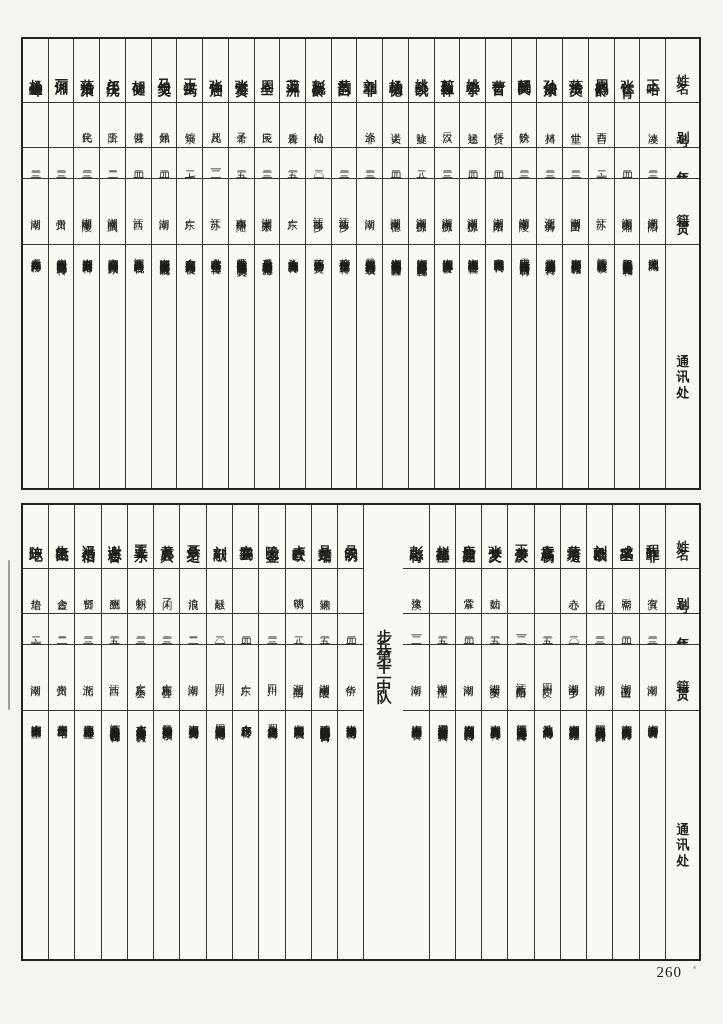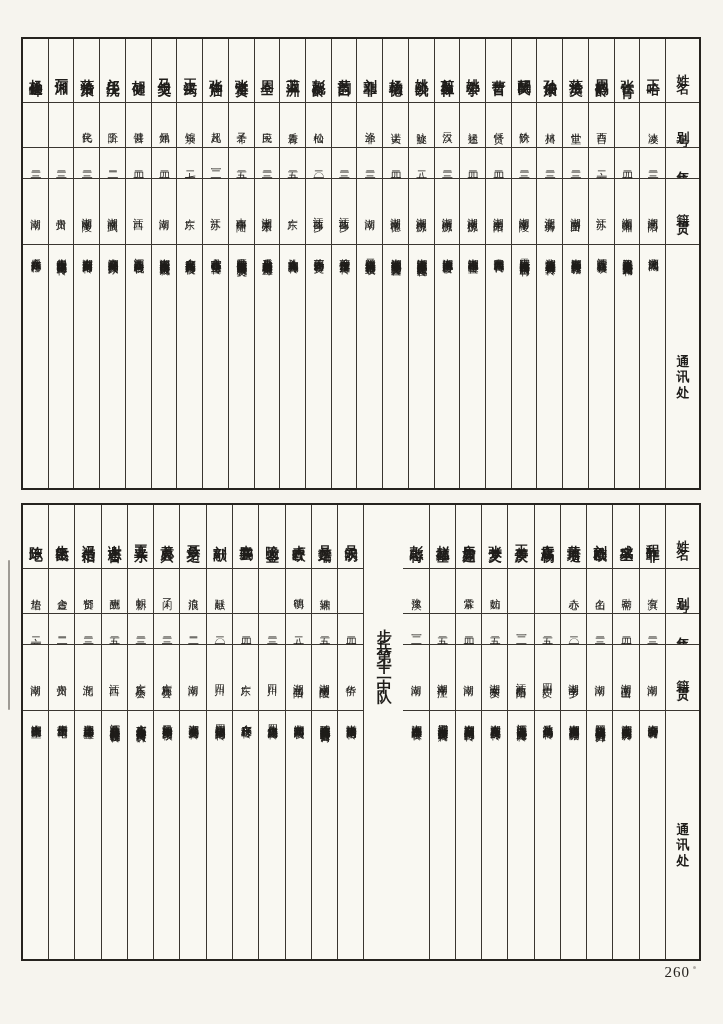--- a/index.html
+++ b/index.html
@@ -58,21 +58,21 @@
   .cell-haddr { flex:1 1 auto; border-bottom:none; align-items:center; }
   
   .divider-cell {
     flex:1 1 auto; border-bottom:none;
     display:flex; justify-content:center; align-items:flex-start;
     padding-top:112px;
   }
   .divider-cell .vt { font-size:15px; font-weight:600; letter-spacing:10px; }
   
   .page-number {
-    position:absolute; top:964px; right:33px;
+    position:absolute; top:964px; right:41px;
     font-size:15px; letter-spacing:1px; color:#26231f;
     font-family:"Liberation Serif","DejaVu Serif",serif;
   }
   
   .edge-artifact {
     position:absolute; left:8px; top:560px; width:2px; height:150px;
     background:#55504a; opacity:0.55; border-radius:1px;
   }
   .speck { position:absolute; width:3px; height:3px; background:#6b665f; opacity:0.5; border-radius:50%; }
 </style>

